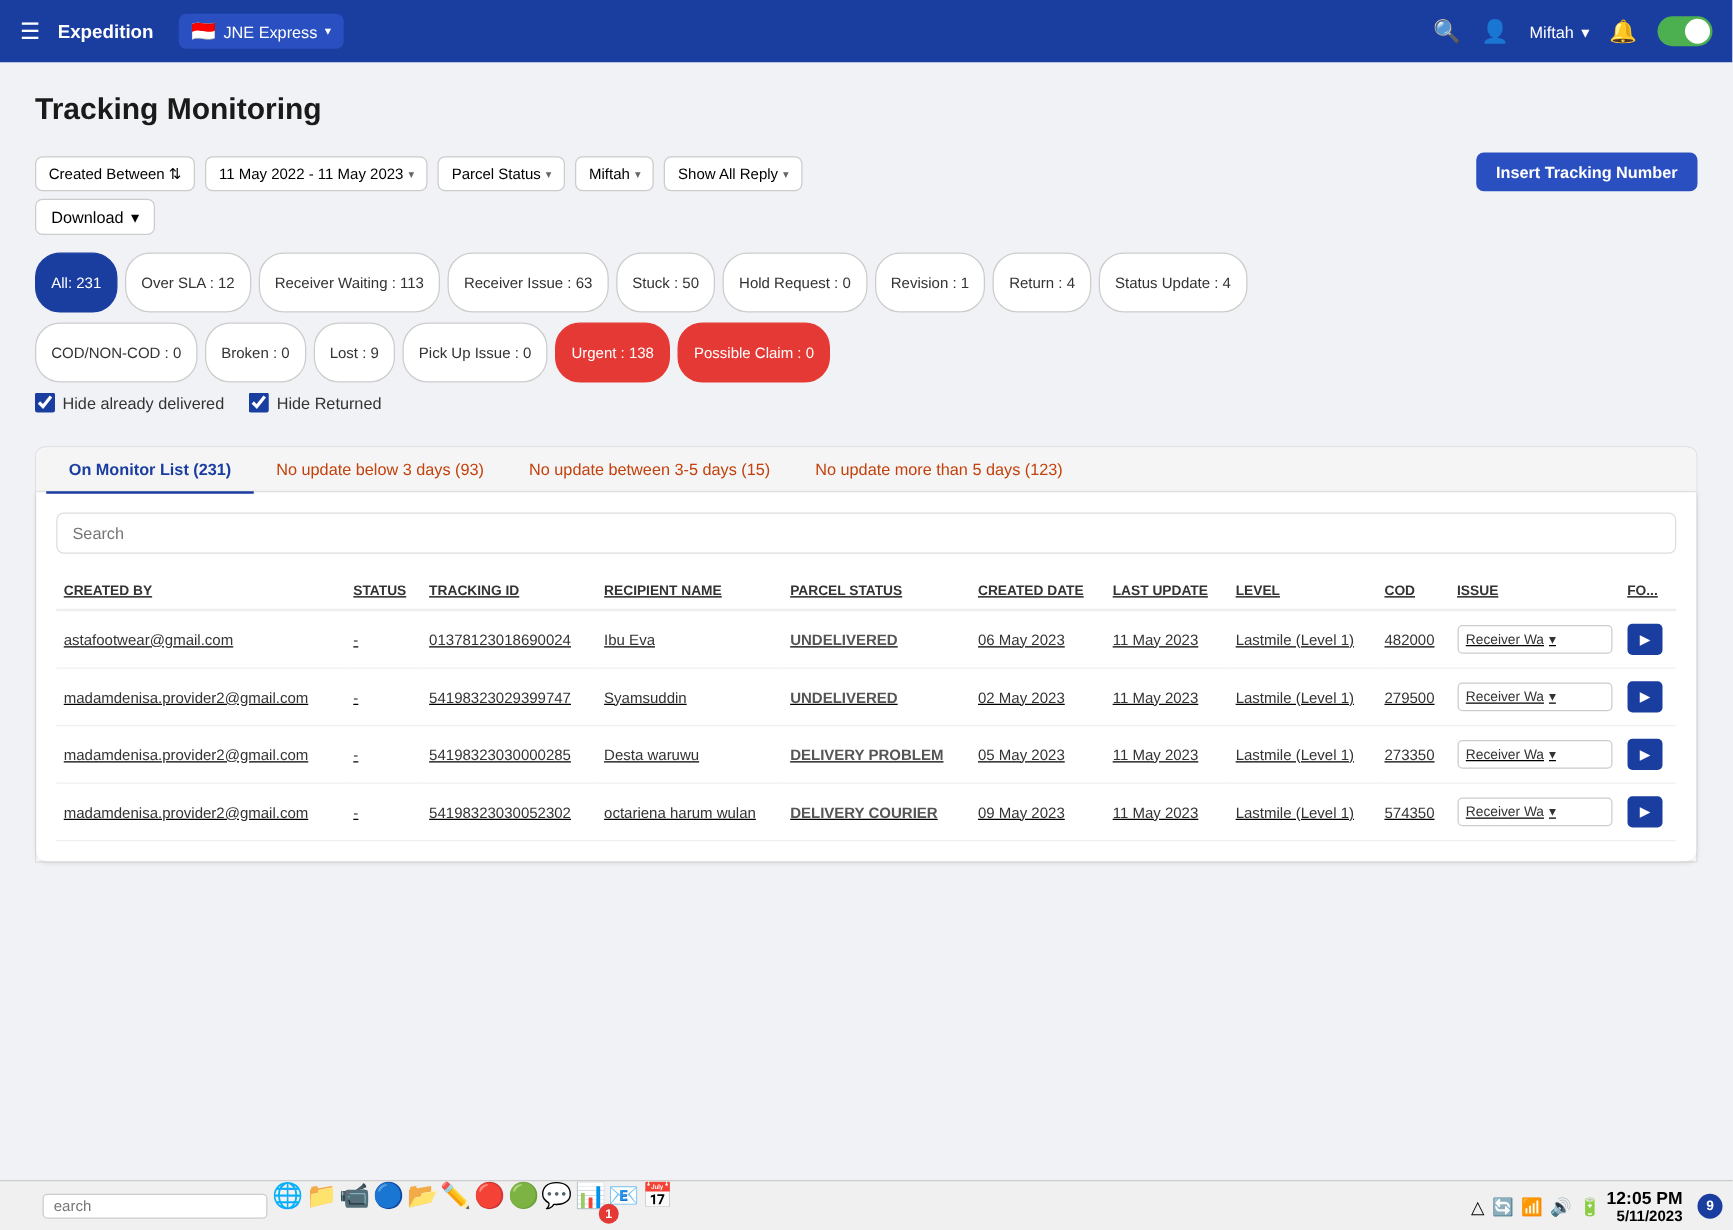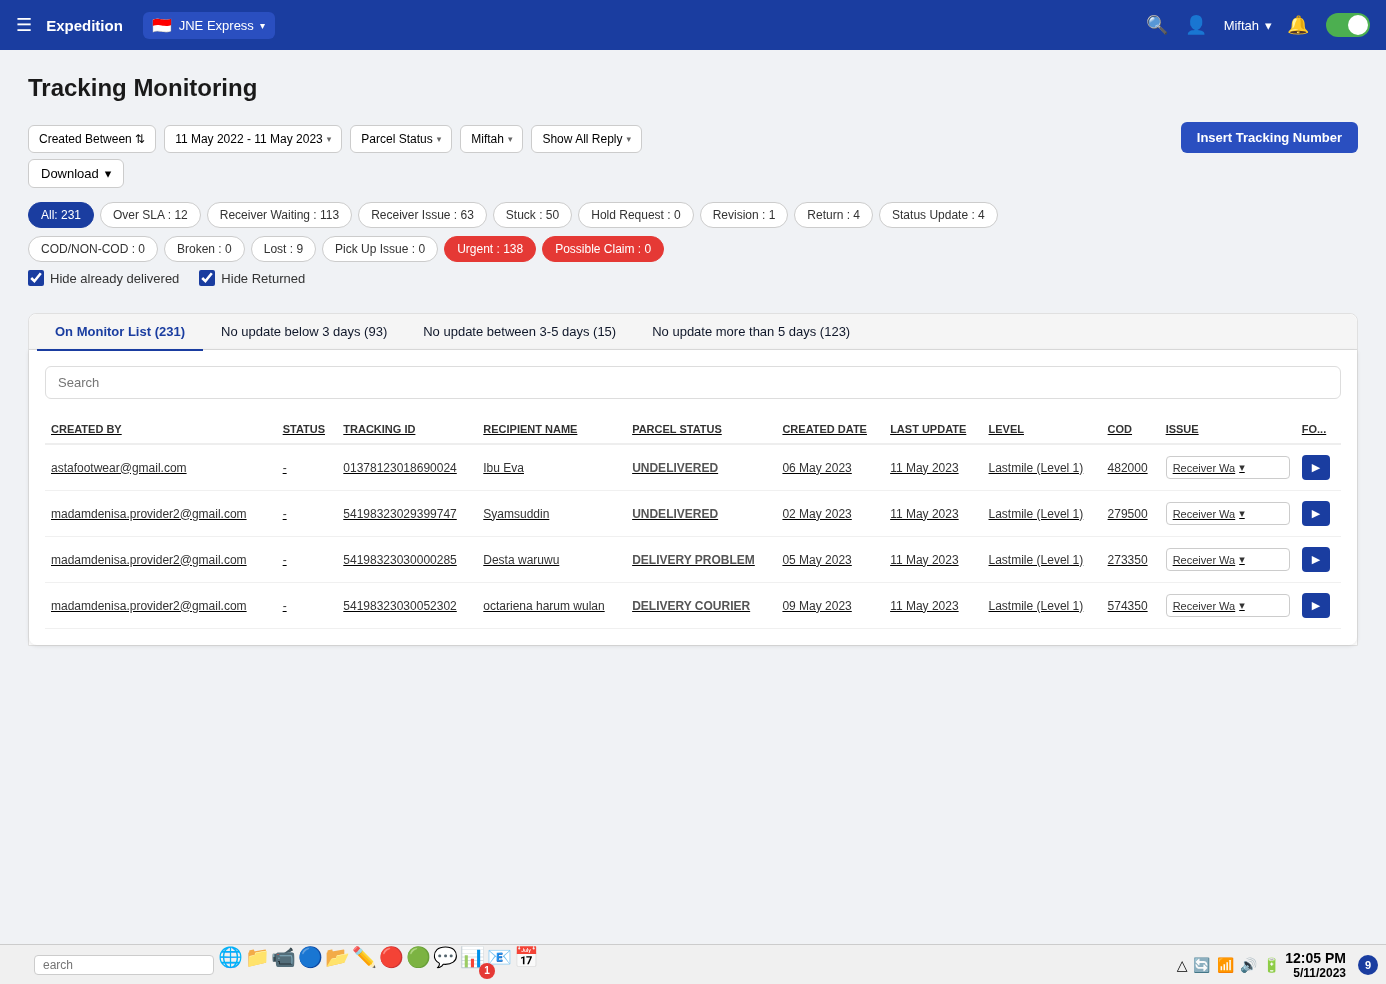--- a/index.html
+++ b/index.html
@@ -59,36 +59,36 @@
     
     .action-bar { display: flex; align-items: center; margin-bottom: 14px; }
     .btn-download {
       background: #fff; border: 1px solid #ccc; border-radius: 6px;
       padding: 6px 12px; font-size: 13px; cursor: pointer; display: flex; align-items: flex-start; gap: 6px;
     }
 
     
     .tag-row { display: flex; flex-wrap: wrap; gap: 6px; margin-bottom: 8px; }
     .tag {
-      border-radius: 20px; padding: 5px 12px; font-size: 12px; cursor: pointer;
+      border-radius: 20px; padding: 16px 12px; font-size: 12px; cursor: pointer;
       border: 1px solid #ccc; background: #fff; color: #333; white-space: nowrap;
     }
     .tag.active { background: #1a3da0; color: #fff; border-color: #1a3da0; }
     .tag.urgent { background: #e53935; color: #fff; border-color: #e53935; }
     .tag.claim { background: #e53935; color: #fff; border-color: #e53935; }
 
     
     .checkbox-row { display: flex; gap: 20px; margin-bottom: 27px; align-items: center; }
     .checkbox-label { display: flex; align-items: center; gap: 6px; font-size: 13px; color: #333; }
     .checkbox-label input[type=checkbox] { width: 16px; height: 16px; accent-color: #1a3da0; }
 
     
     .tabs { display: flex; border-bottom: 2px solid #ddd; margin-bottom: 0; }
     .tab {
-      padding: 10px 18px; font-size: 13px; cursor: pointer; color: #0f172a;
+      padding: 10px 18px; font-size: 13px; cursor: pointer; color: #c2410c;
       border-bottom: 2px solid transparent; margin-bottom: -2px;
     }
     .tab.active { color: #1a3da0; border-bottom-color: #1a3da0; font-weight: 600; }
 
     
     .table-container {
       background: #fff; border-radius: 0 0 8px 8px; padding: 16px;
       box-shadow: 0 1px 4px rgba(0,0,0,0.1);
     }
     .search-box {

